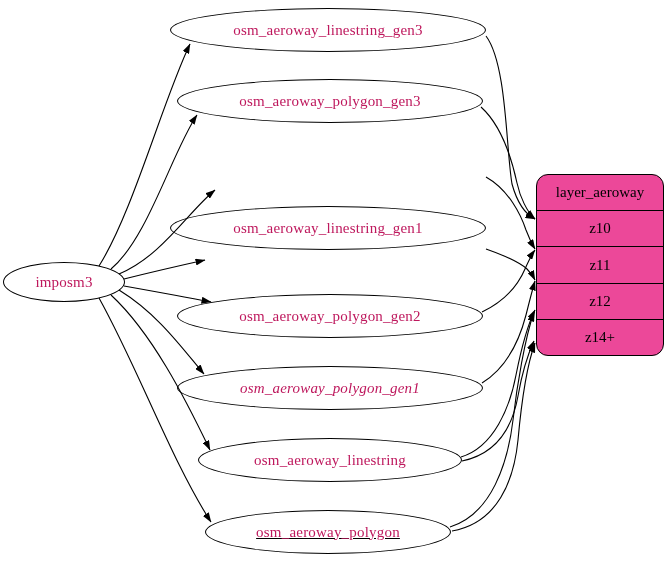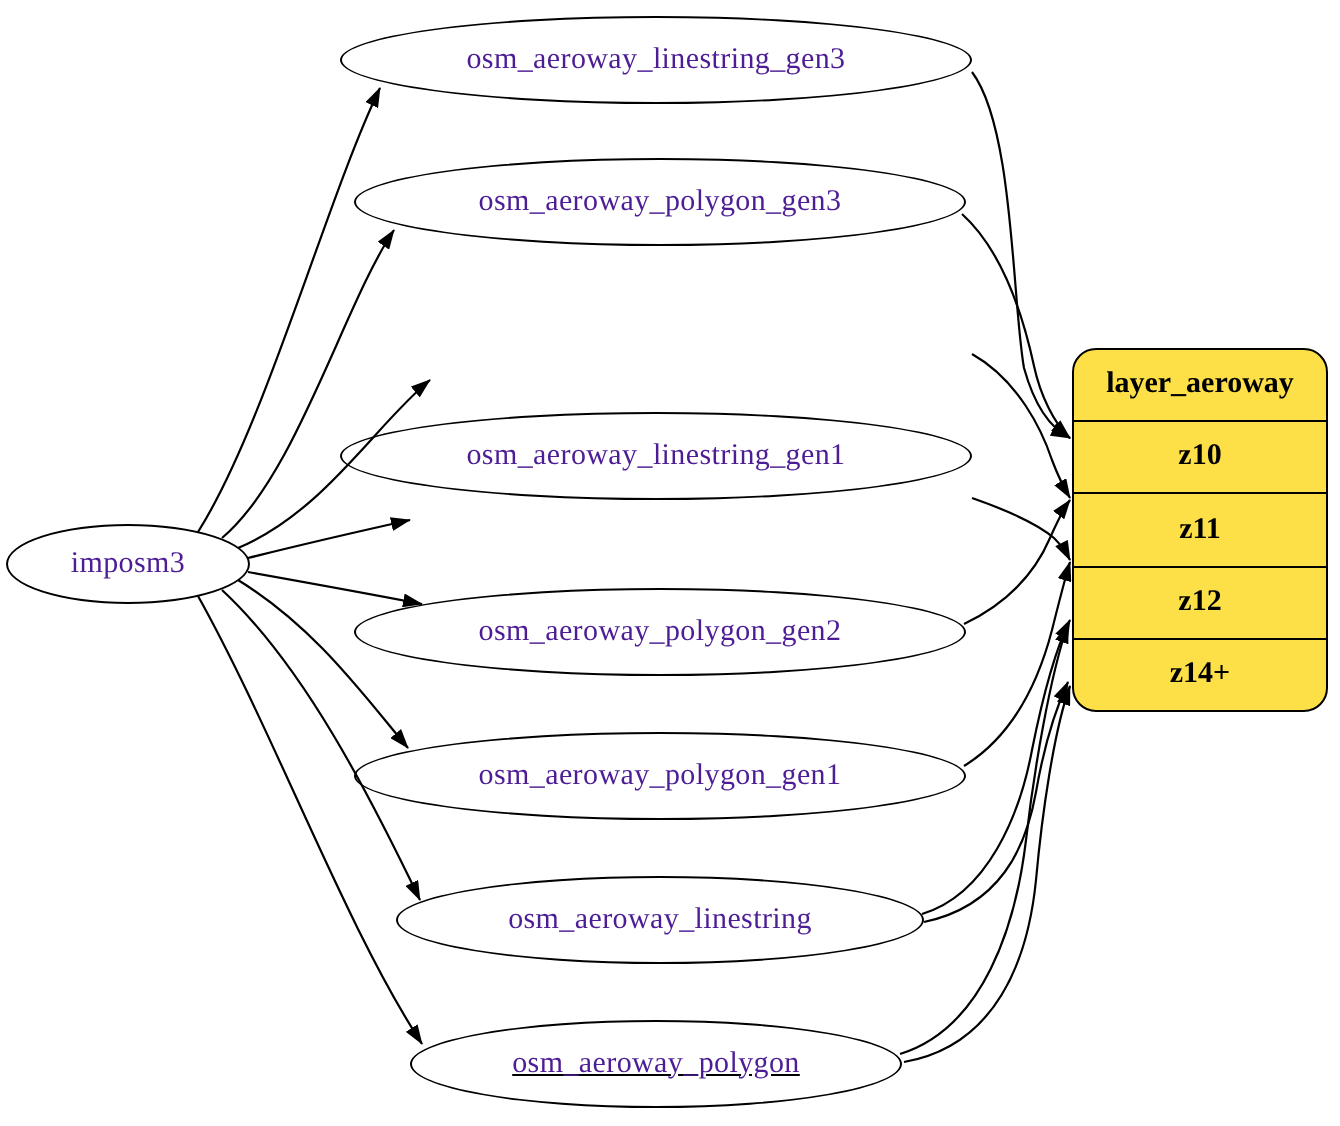--- a/index.html
+++ b/index.html
@@ -17,21 +17,21 @@
     border: 1px solid #000000;
     border-radius: 50%;
     background: #ffffff;
     display: flex;
     align-items: center;
     justify-content: center;
     z-index: 1;
   }
   .node-ellipse .lbl {
     font-size: 15px;
-    color: #4c1d95;
+    color: #be185d;
     white-space: nowrap;
     letter-spacing: 0.2px;
   }
   #record-node {
     position: absolute;
     left: 536px;
     top: 174px;
     width: 128px;
     height: 182px;
     box-sizing: border-box;
@@ -79,31 +79,31 @@
   </div>
   <div class="node-ellipse" style="left:177px; top:79px; width:306px; height:44px;">
     <span class="lbl">osm_aeroway_polygon_gen3</span>
   </div>
   <div class="node-ellipse" style="left:170px; top:206px; width:316px; height:44px;">
     <span class="lbl">osm_aeroway_linestring_gen1</span>
   </div>
   <div class="node-ellipse" style="left:177px; top:294px; width:306px; height:44px;">
     <span class="lbl">osm_aeroway_polygon_gen2</span>
   </div>
-  <div class="node-ellipse" style="left:177px; top:366px; width:306px; height:44px;">
+  <div class="node-ellipse" style="left:177px; top:366px; width:306px; height:44px;font-style:italic;">
     <span class="lbl">osm_aeroway_polygon_gen1</span>
   </div>
   <div class="node-ellipse" style="left:198px; top:438px; width:264px; height:44px;">
     <span class="lbl">osm_aeroway_linestring</span>
   </div>
   <div class="node-ellipse" style="left:205px; top:510px; width:246px; height:44px;text-decoration:underline;">
     <span class="lbl">osm_aeroway_polygon</span>
   </div>
 
-  <div id="record-node" style="background-color: #fde047; font-weight: bold;">
+  <div id="record-node" style="background-color: #ec4899;">
     <div class="record-row">layer_aeroway</div>
     <div class="record-row">z10</div>
     <div class="record-row">z11</div>
     <div class="record-row">z12</div>
     <div class="record-row">z14+</div>
   </div>
 
   <svg id="edge-layer" viewBox="0 0 670 563" xmlns="http://www.w3.org/2000/svg">
     <defs>
       <marker id="arrow" viewBox="0 0 10 7" refX="9.5" refY="3.5" markerWidth="10" markerHeight="7" orient="auto" markerUnits="userSpaceOnUse">

